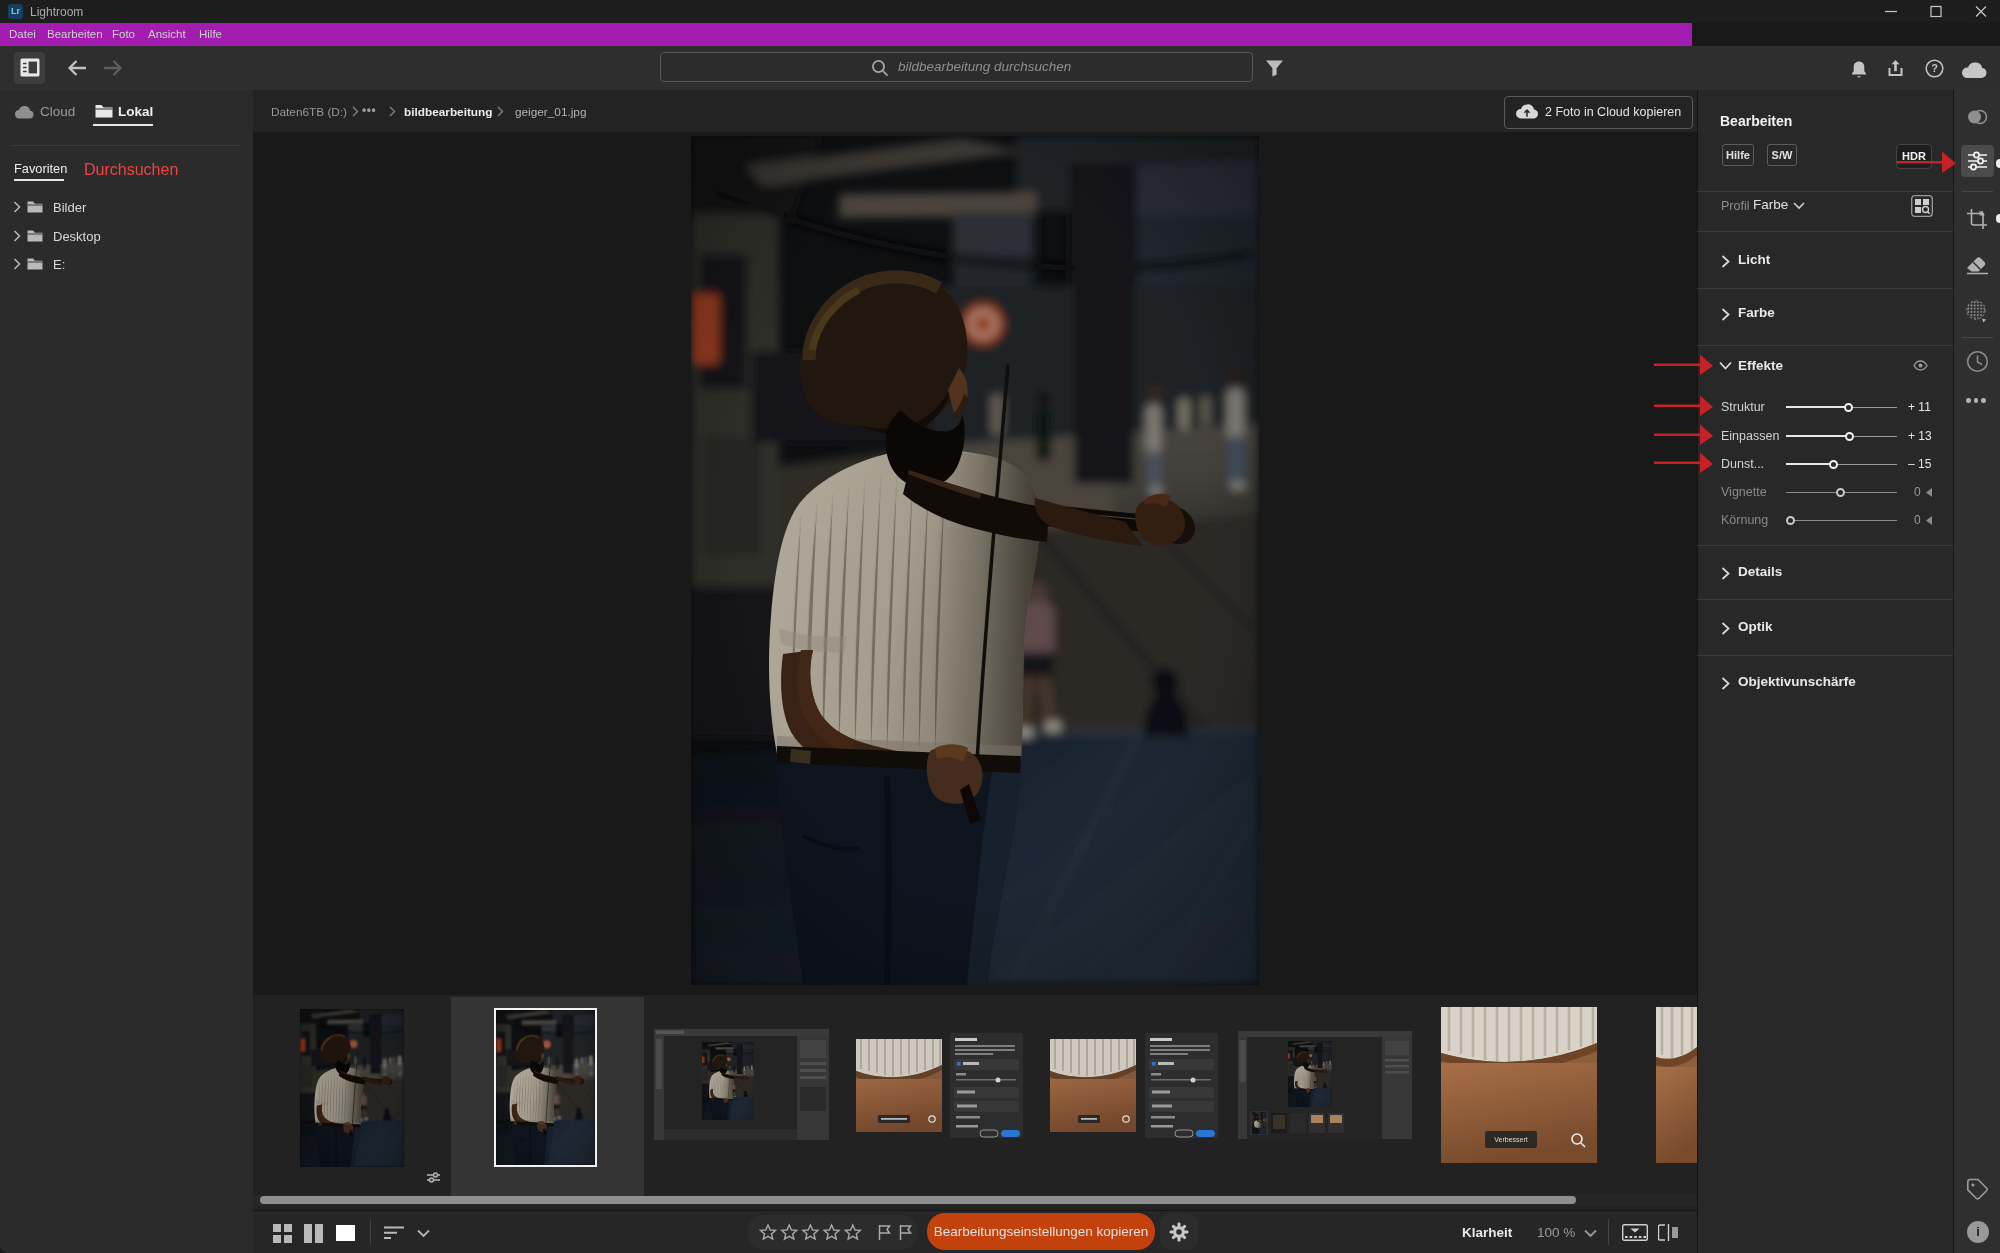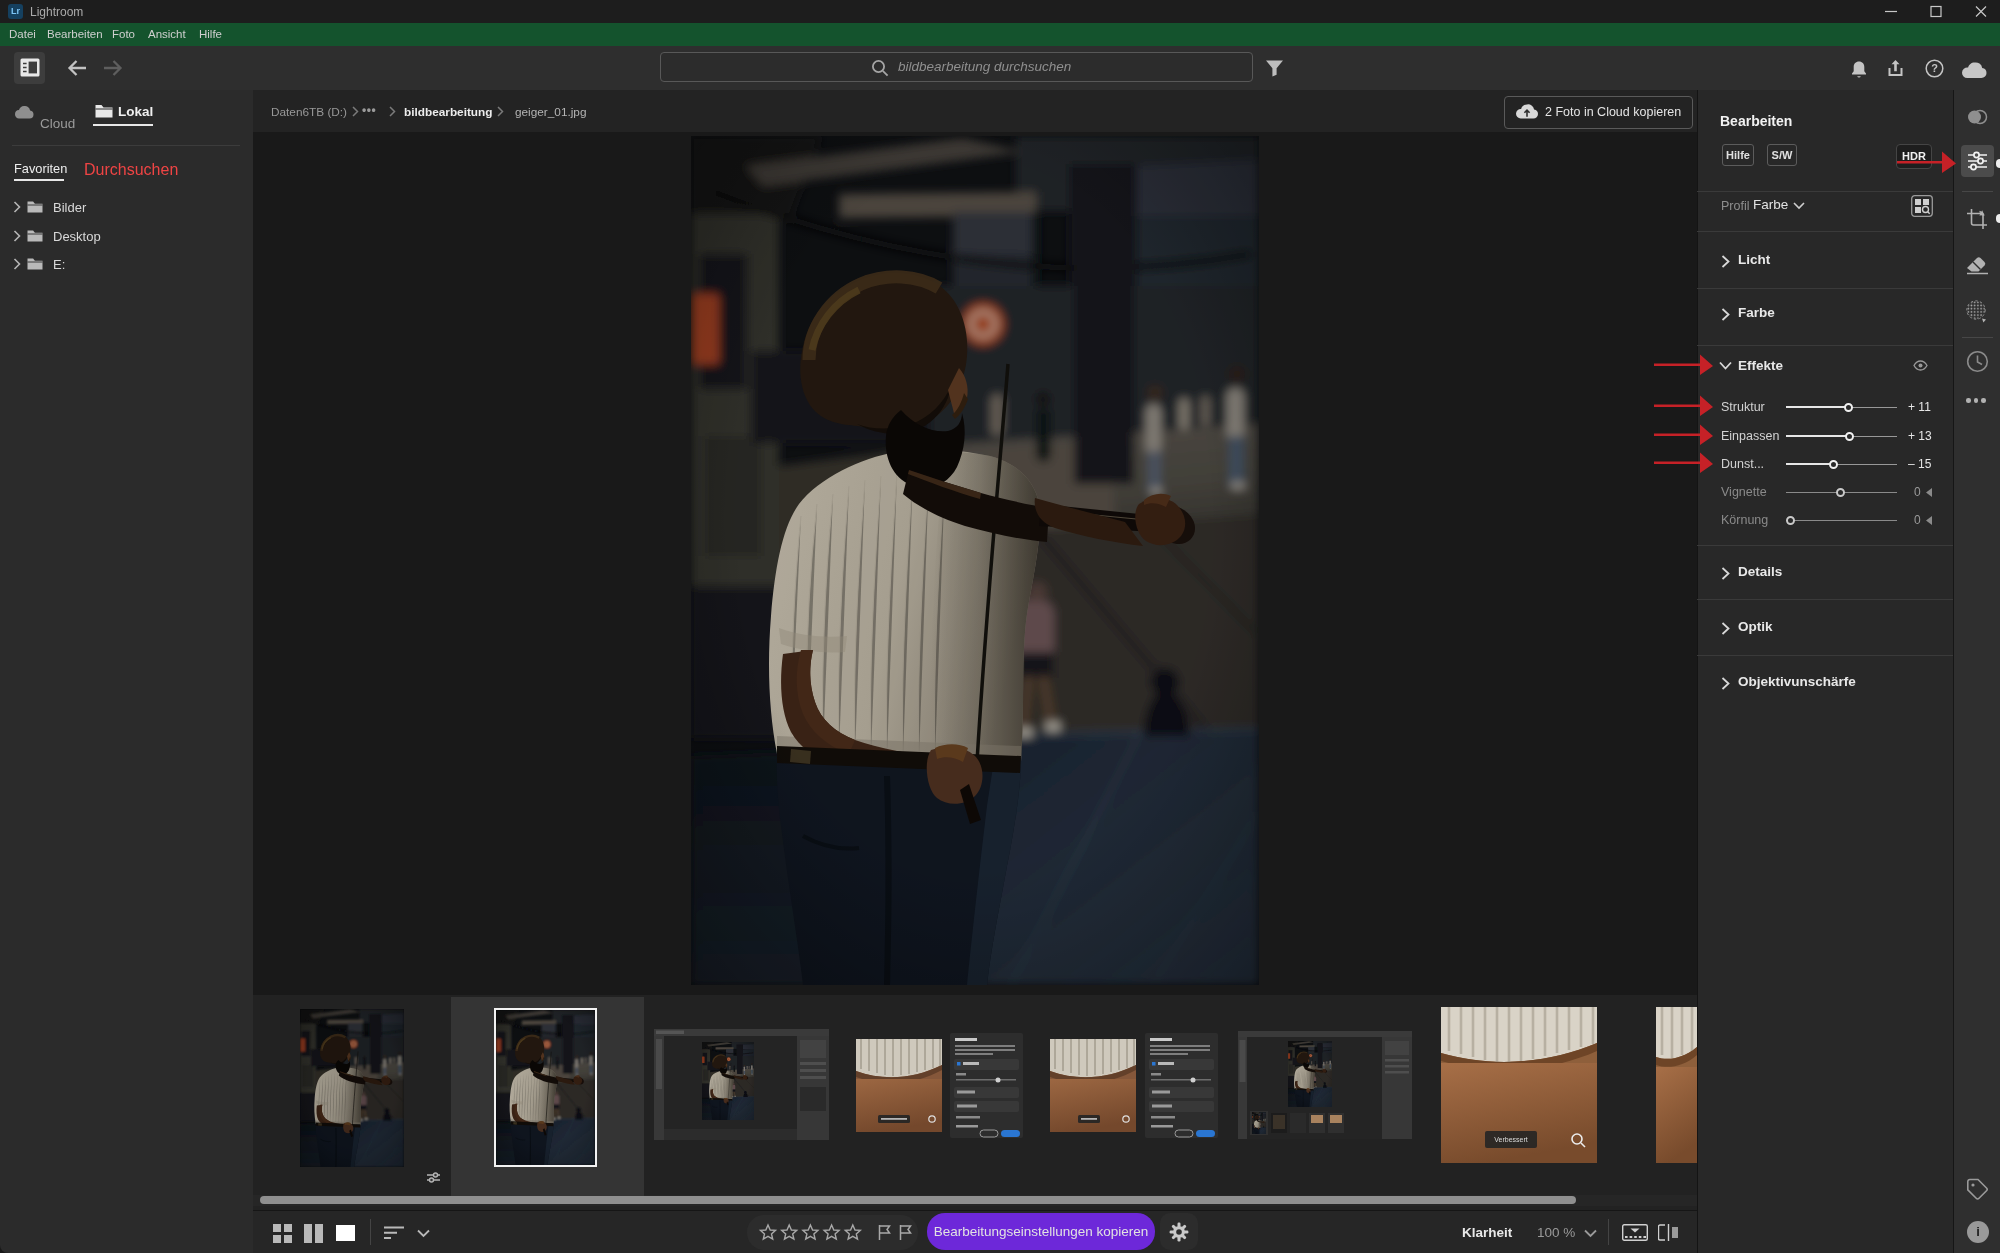--- a/index.html
+++ b/index.html
@@ -1,21 +1,21 @@
 <!DOCTYPE html>
 <html><head>
 <meta charset="utf-8">
 <style>
 *{margin:0;padding:0;box-sizing:border-box}
 html,body{width:2000px;height:1253px;overflow:hidden}
 body{position:relative;background:#191919;font-family:"Liberation Sans",sans-serif;-webkit-font-smoothing:antialiased}
 .abs{position:absolute}
 
 #titlebar{left:0;top:0;width:2000px;height:23px;background:#1d1d1d}
-#menubar{left:0;top:23px;width:2000px;height:23px;background:#14532d}
+#menubar{left:0;top:23px;width:1692px;height:23px;background:#a21caf}
 #menubar span{position:absolute;color:#cfcfcf;font-size:11.5px;line-height:23px}
 #toolbar{left:0;top:46px;width:2000px;height:44px;background:#2e2e2e}
 #lrlogo{left:8px;top:4px;width:15px;height:15px;background:#15405f;border-radius:3px;color:#7cc4f5;font-size:9px;font-weight:bold;text-align:center;line-height:15px}
 #apptitle{left:30px;top:5px;color:#ababab;font-size:12px}
 
 #search{left:660px;top:52px;width:593px;height:30px;background:#2c2c2c;border:1px solid #585858;border-radius:4px}
 #searchtxt{left:898px;top:59px;color:#8f8f8f;font-size:13.5px;font-style:italic}
 
 #sidebar{left:0;top:90px;width:253px;height:1163px;background:#2b2b2b;border-radius:0 0 0 8px}
 
@@ -99,21 +99,21 @@
     <text x="9.5" y="13.4" font-size="11" font-weight="bold" fill="#c4c4c4" text-anchor="middle" font-family="Liberation Sans">?</text>
   </svg>
 <svg class="abs" style="left:1961px;top:61px" width="27" height="17">
     <path d="M13.5 1.5c-3.1 0-5.7 2.1-6.4 5A5.4 5.4 0 001 11.8 5.2 5.2 0 006.2 17h14.2a5.1 5.1 0 005.1-5.1 5.1 5.1 0 00-4.3-5A6.6 6.6 0 0013.5 1.5z" fill="#c6c6c6"></path>
   </svg>
 
 
 <svg class="abs" style="left:14px;top:104px" width="20" height="15">
     <path d="M10 2c-2.5 0-4.5 1.7-5 4a4.2 4.2 0 00-4 4.2A4 4 0 005 14.4h10.5a4 4 0 004-4 4 4 0 00-3.4-4A5.2 5.2 0 0010 2z" fill="#8f8f8f"></path>
   </svg>
-<div class="t" style="left:40px;top:116px;color:#9b9b9b;font-size:13.5px">Cloud</div>
+<div class="t" style="left:40px;top:104px;color:#9b9b9b;font-size:13.5px">Cloud</div>
 <svg class="abs" style="left:95px;top:104px" width="18" height="14">
     <path d="M0.5 1h6l2 2.4h9V13.5h-17z" fill="#e8e8e8"></path>
     <path d="M0.5 5h17" stroke="#2b2b2b" stroke-width="1"></path>
   </svg>
 <div class="t" style="left:118px;top:104px;color:#f0f0f0;font-size:13.5px;font-weight:bold">Lokal</div>
 <div class="abs" style="left:93px;top:124px;width:60px;height:2px;background:#e8e8e8"></div>
 <div class="abs" style="left:12px;top:145px;width:228px;height:1px;background:#3c3c3c"></div>
 <div class="t" style="left:14px;top:161px;color:#ededed;font-size:12.8px">Favoriten</div>
 <div class="abs" style="left:14px;top:179px;width:50px;height:2px;background:#e8e8e8"></div>
 <div class="t" style="left:84px;top:161px;color:#ef4444;font-size:16px">Durchsuchen</div>
@@ -348,21 +348,21 @@
       <path transform="translate(42.4,0)" d="M10 2l2.2 5 5.3.4-4 3.5 1.2 5.2L10 13.3 5.3 16.1l1.2-5.2-4-3.5 5.3-.4z"></path>
       <path transform="translate(63.6,0)" d="M10 2l2.2 5 5.3.4-4 3.5 1.2 5.2L10 13.3 5.3 16.1l1.2-5.2-4-3.5 5.3-.4z"></path>
       <path transform="translate(84.8,0)" d="M10 2l2.2 5 5.3.4-4 3.5 1.2 5.2L10 13.3 5.3 16.1l1.2-5.2-4-3.5 5.3-.4z"></path>
     </g>
   </svg>
 <svg class="abs" style="left:878px;top:1224px" width="36" height="17">
     <path d="M1.5 1v15M1.5 2h10l-2.5 3.5L11.5 9h-10" fill="none" stroke="#a8a8a8" stroke-width="1.5"></path>
     <path d="M22.5 1v15M22.5 2h10l-2.5 3.5L32.5 9h-10" fill="none" stroke="#a8a8a8" stroke-width="1.5"></path>
   </svg>
 
-<div class="abs" style="left:927px;top:1213px;width:228px;height:37px;background:#6d28d9;border-radius:18px;color:#e2e2e2;font-size:13.5px;text-align:center;line-height:37px">Bearbeitungseinstellungen kopieren</div>
+<div class="abs" style="left:927px;top:1213px;width:228px;height:37px;background:#c2410c;border-radius:18px;color:#e2e2e2;font-size:13.5px;text-align:center;line-height:37px">Bearbeitungseinstellungen kopieren</div>
 <div class="abs" style="left:1160px;top:1213px;width:38px;height:37px;background:#2c2c2c;border-radius:10px"></div>
 <svg class="abs" style="left:1169px;top:1222px" width="20" height="20">
     <g fill="#c9c9c9">
       <circle cx="10" cy="10" r="6"></circle>
       <g>
         <rect x="8.5" y="0.6" width="3" height="4.4" rx="1.2"></rect>
         <rect x="8.5" y="15" width="3" height="4.4" rx="1.2"></rect>
         <rect x="0.6" y="8.5" width="4.4" height="3" rx="1.2"></rect>
         <rect x="15" y="8.5" width="4.4" height="3" rx="1.2"></rect>
         <g transform="rotate(45 10 10)">

